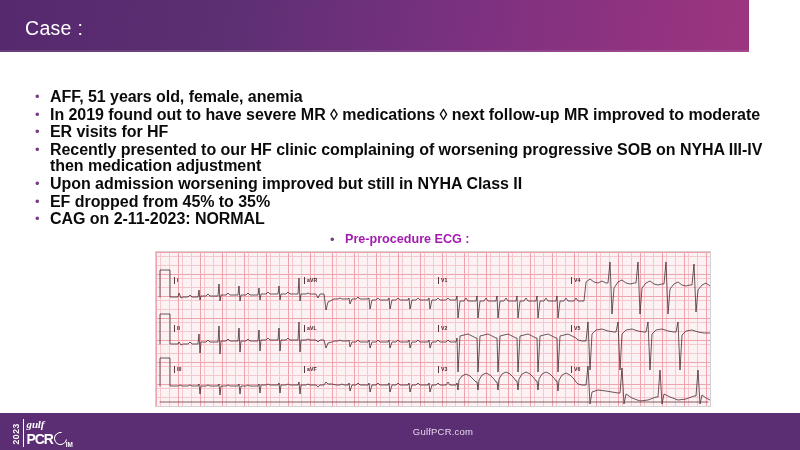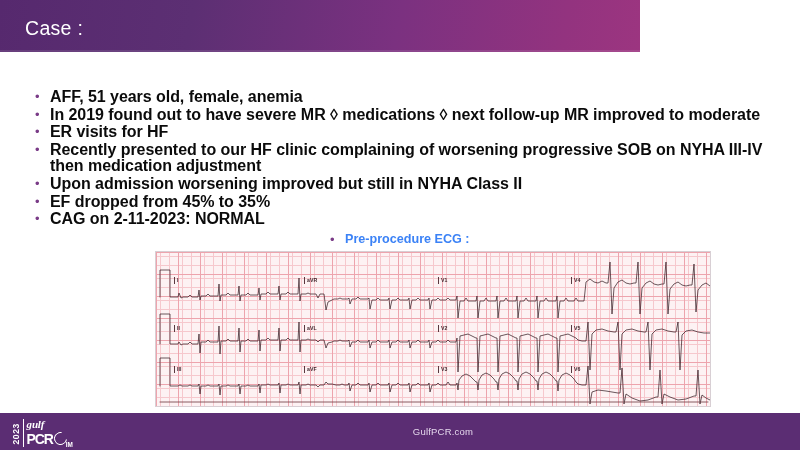--- a/index.html
+++ b/index.html
@@ -22,21 +22,21 @@
     width: 800px;
     height: 450px;
     background: #ffffff;
     overflow: hidden;
   }
 
   
   #header-bar {
     position: absolute;
     left: 0; top: 0;
-    width: 640px;
+    width: 749px;
     height: 52px;
     background: linear-gradient(100deg, #56296e 0%, #5c2f73 30%, #7b3180 62%, #93337f 88%, #9c3580 100%);
   }
   #header-bar::after {
     content: "";
     position: absolute;
     left: 0; bottom: 0;
     width: 100%;
     height: 2px;
     background: rgba(255,255,255,0.10);
@@ -94,21 +94,21 @@
   }
   #ecg-caption-bullet {
     width: 17px;
     color: #7a3b87;
     font-size: 13px;
     line-height: 17px;
     padding-left: 2px;
     box-sizing: border-box;
   }
   #ecg-caption-text {
-    color: #3b82f6;
+    color: #a21caf;
     font-size: 12.6px;
     font-weight: bold;
     line-height: 17px;
   }
 
   
   #ecg-figure {
     position: absolute;
     left: 155px;
     top: 251px;

